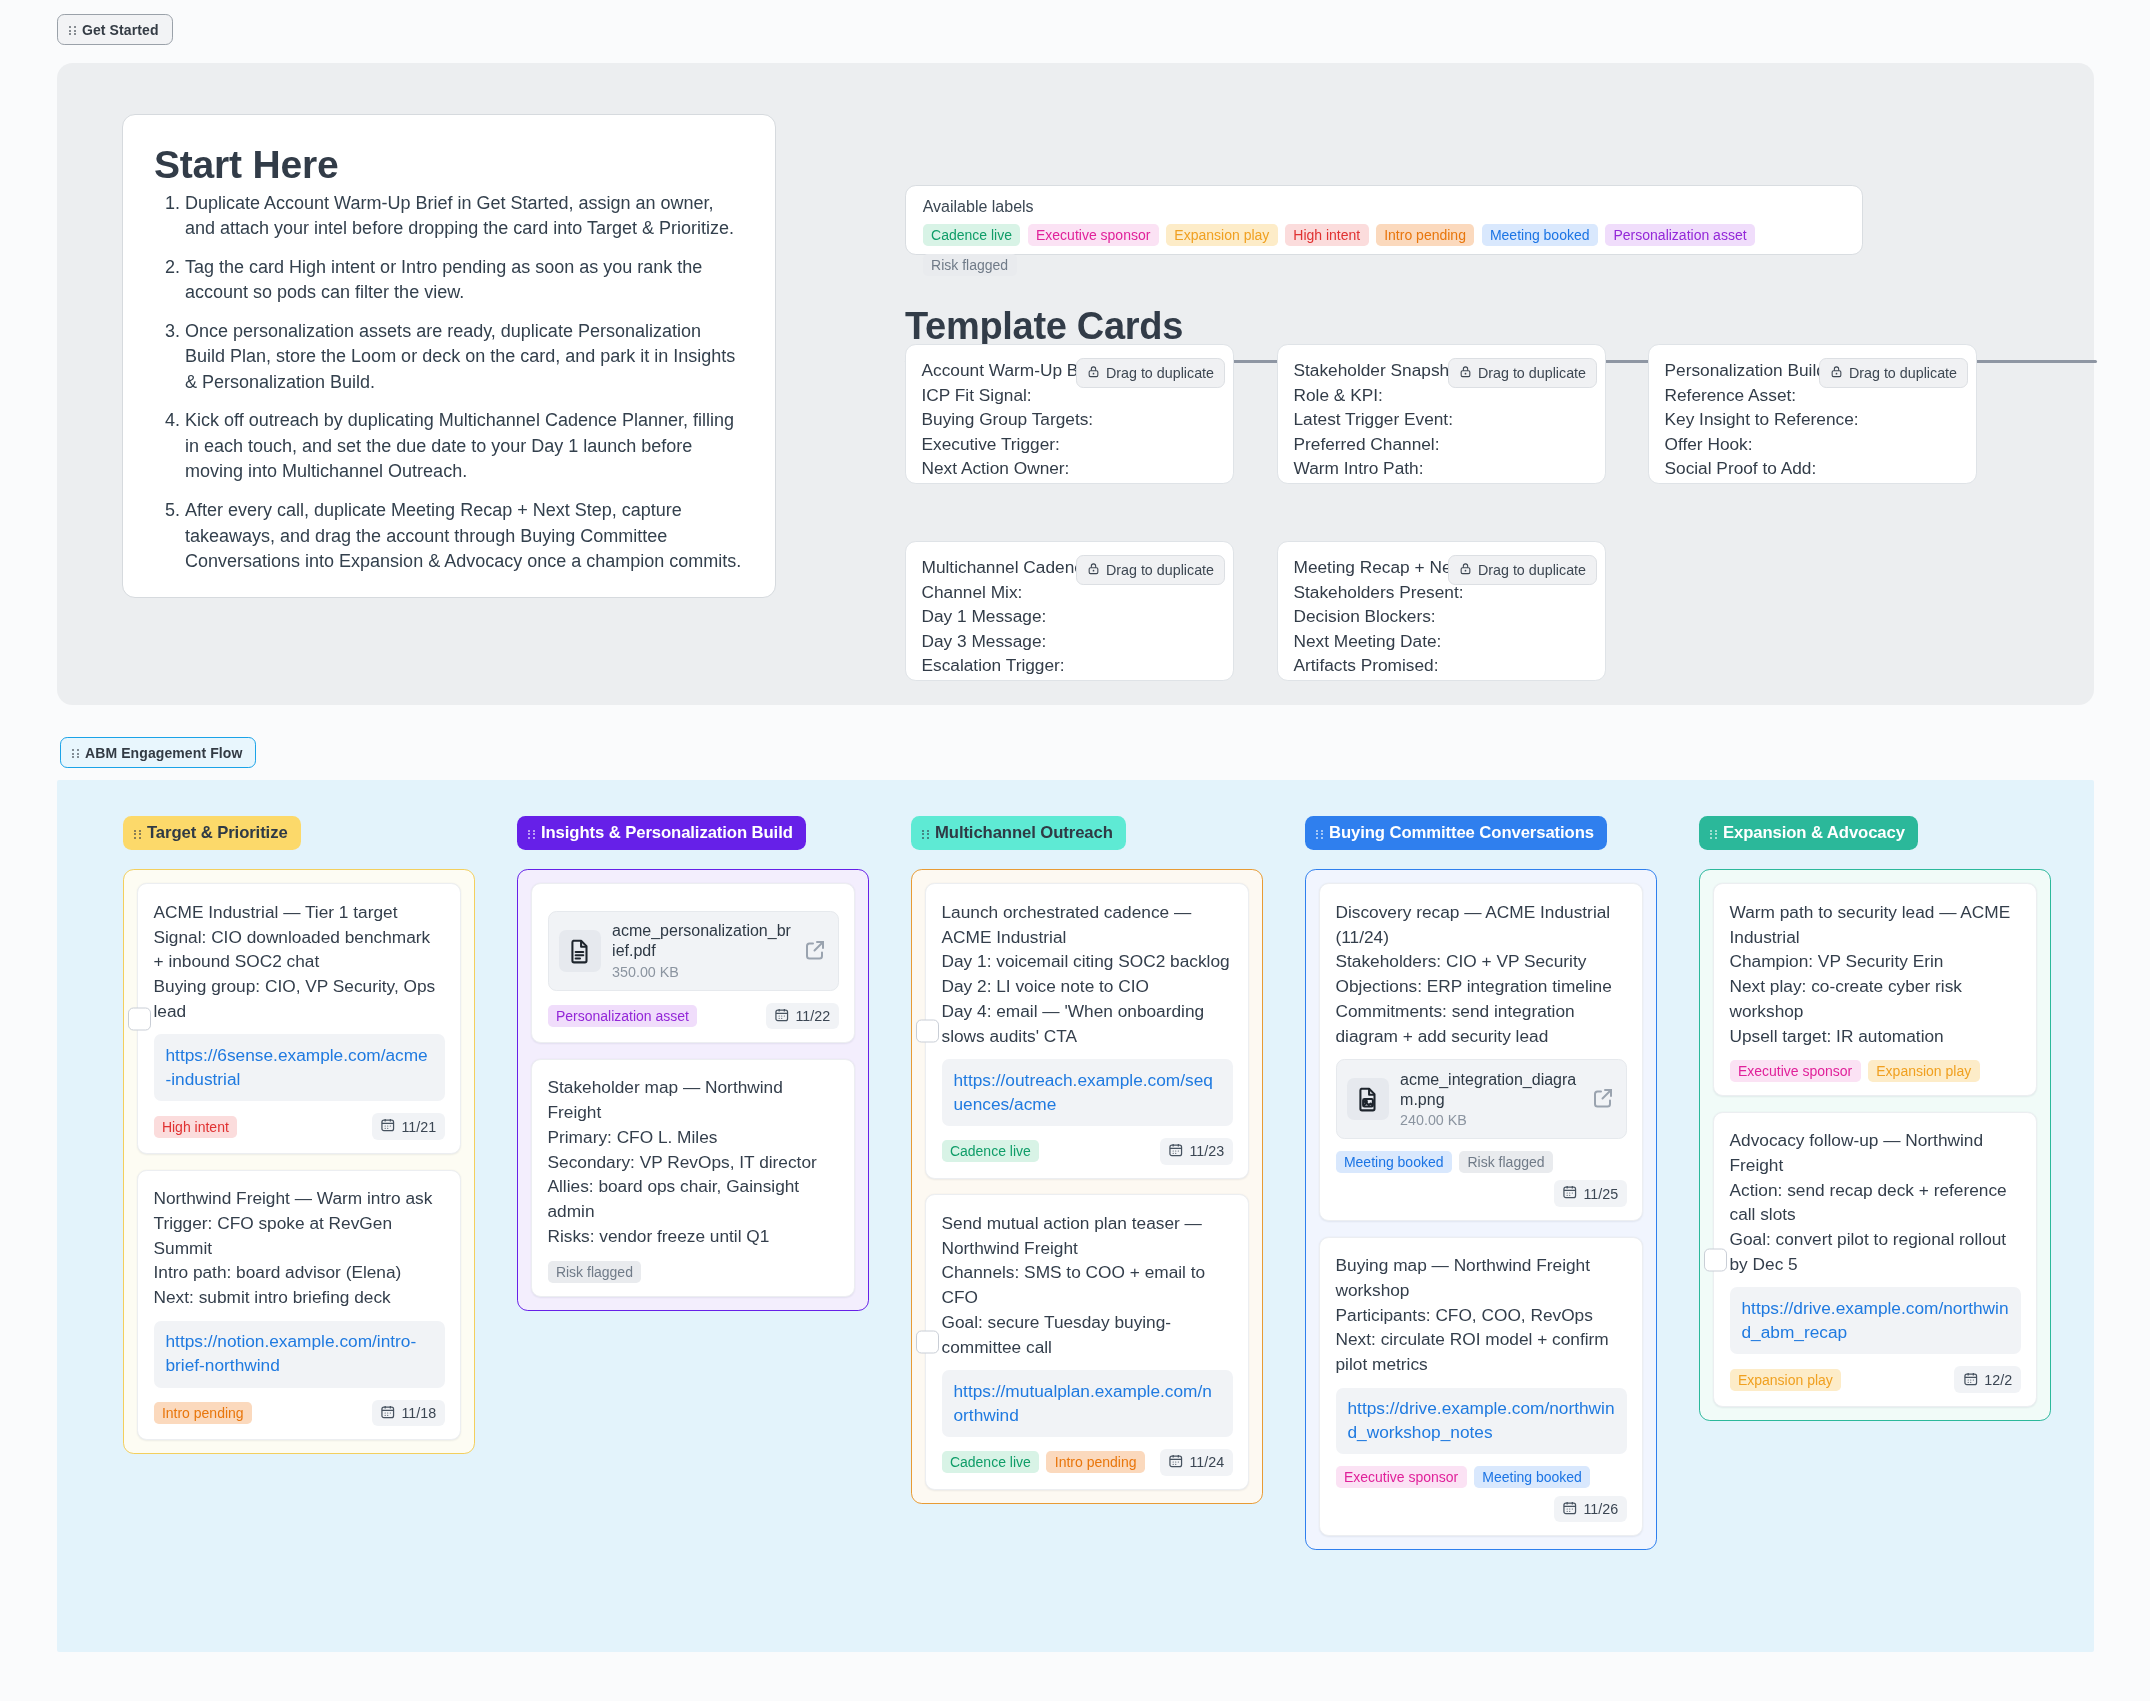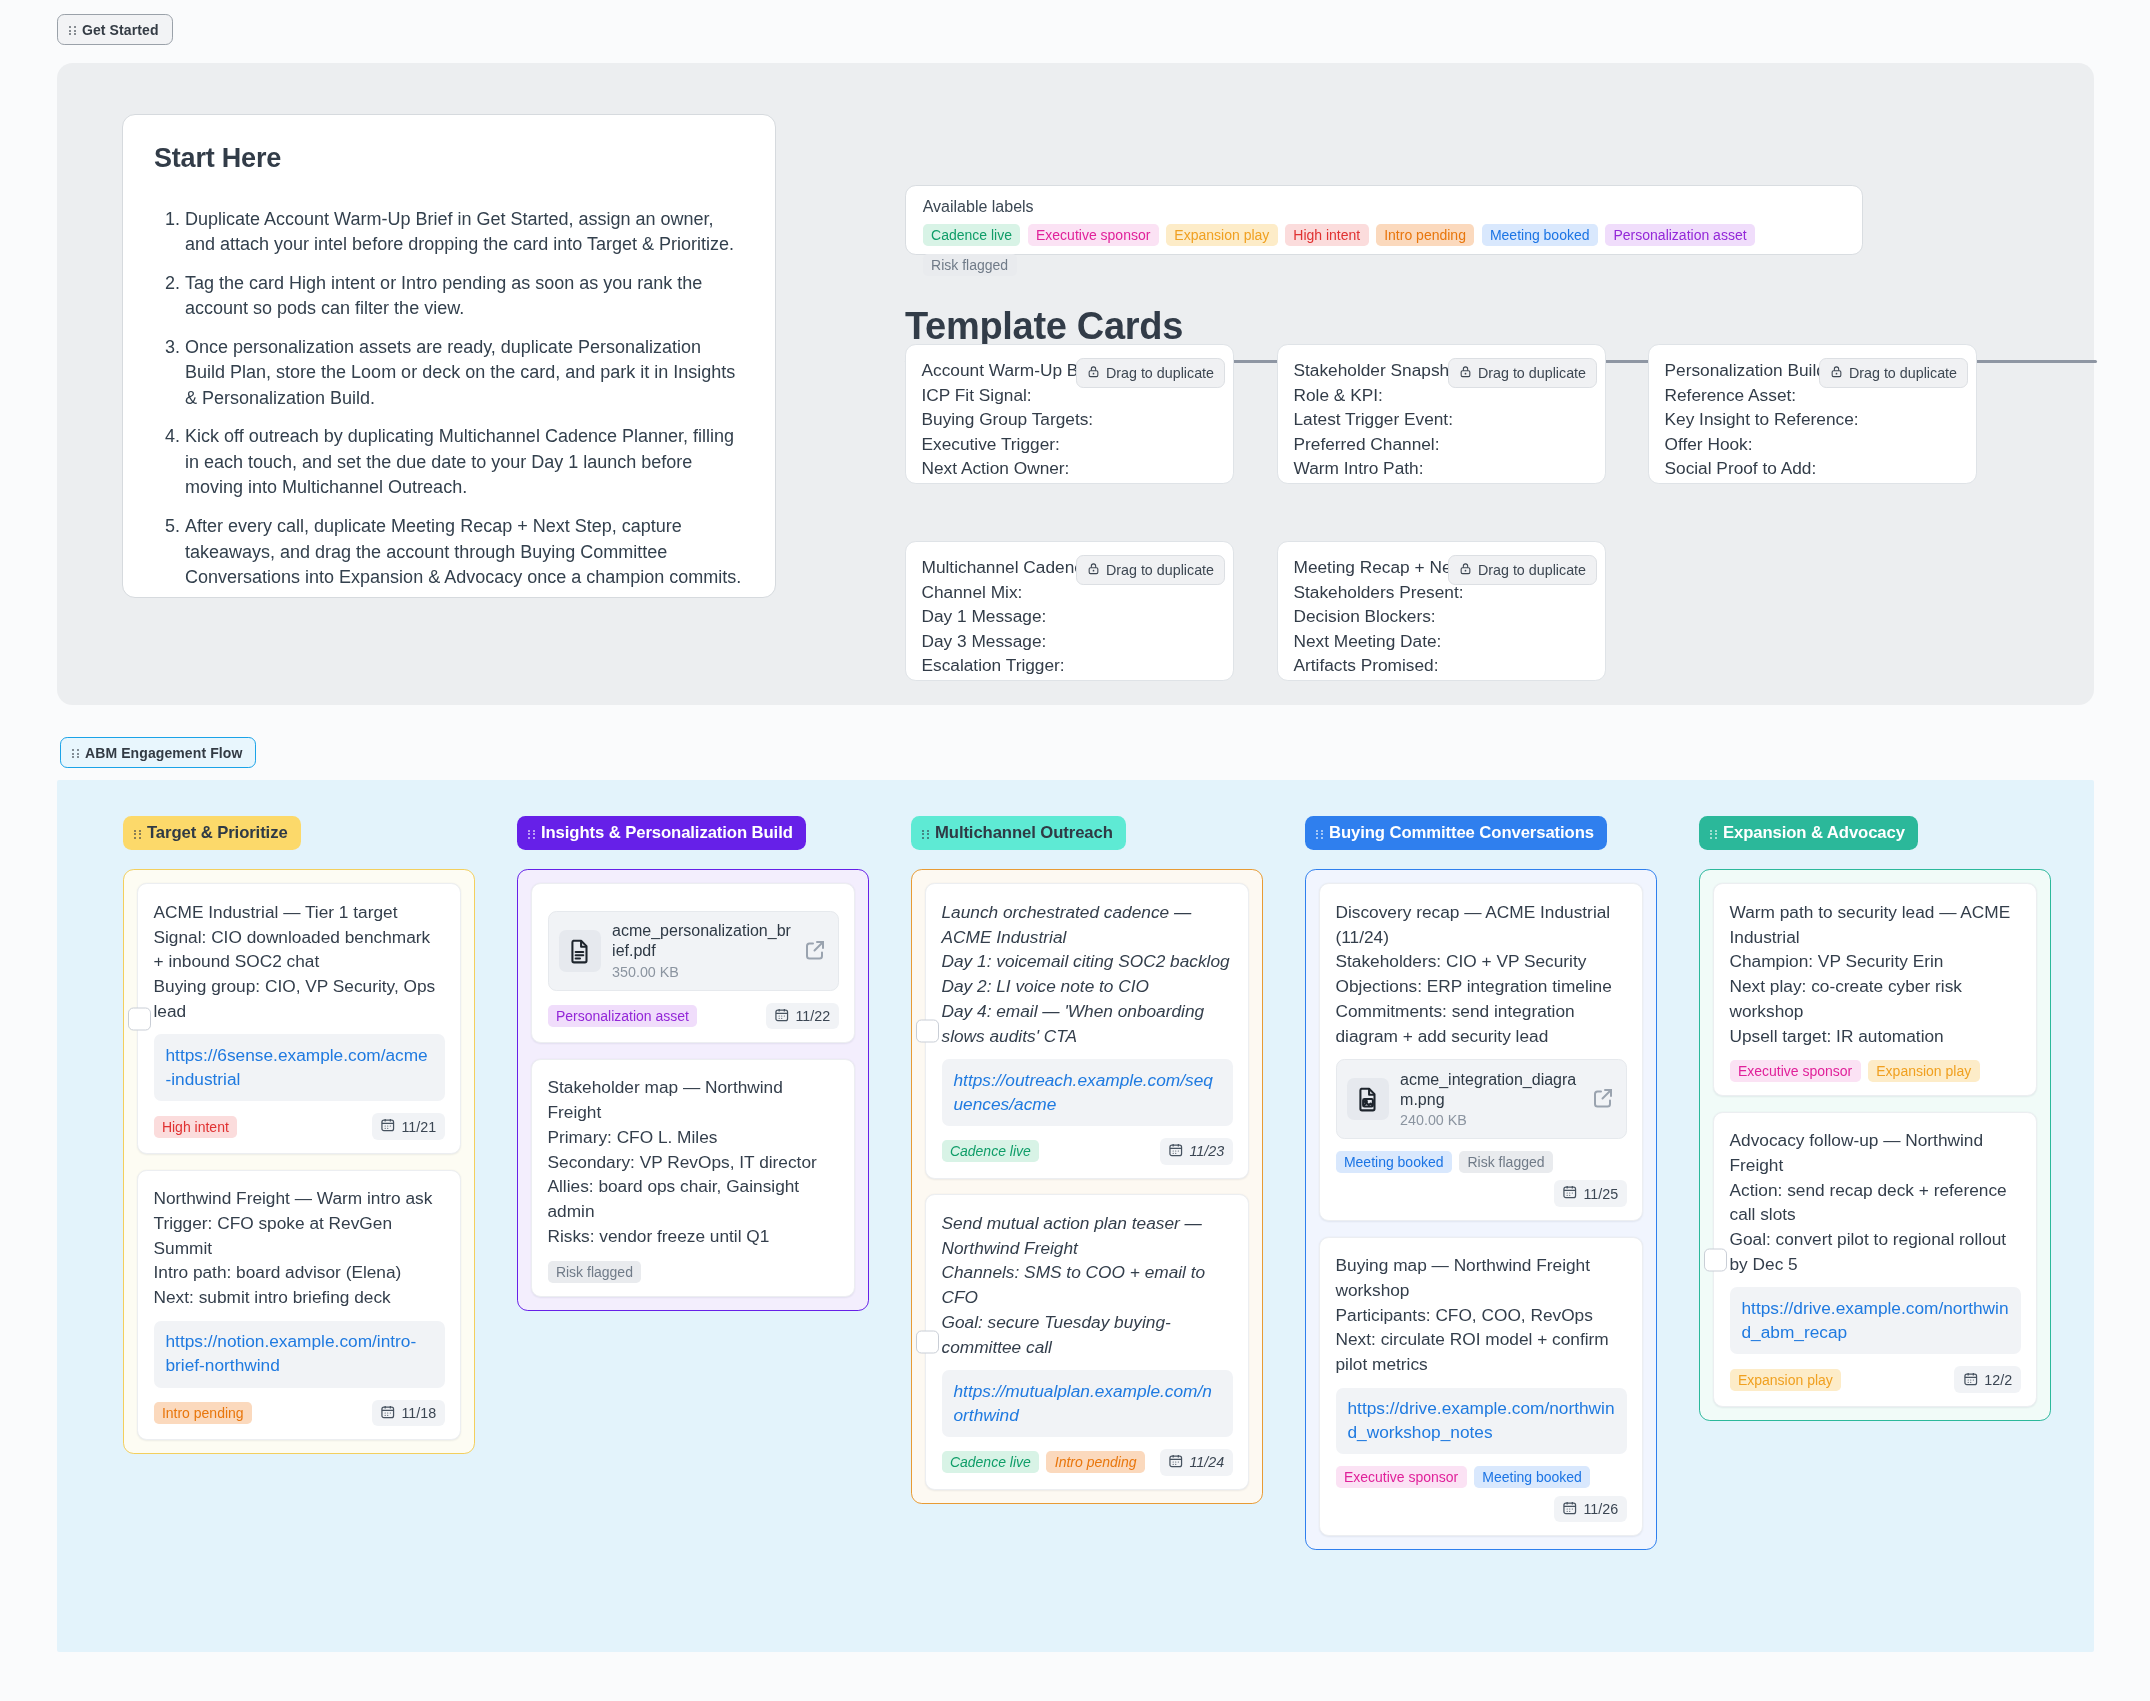--- a/index.html
+++ b/index.html
@@ -46,21 +46,21 @@
   #get-started-panel {
     position:absolute; left:57px; top:63px; width:2037px; height:642px;
     background:#eceef0; border-radius:15.5px;
   }
   #start-here-card {
     position:absolute; left:65px; top:51px; width:654px; height:484px;
     background:#fff; border:1.5px solid #d6dade; border-radius:13px;
     padding:27.5px 31px 0 31px;
   }
   #start-here-title {
-    font-size:27px; font-weight:700; color:#323c48; margin:0 0 33px 0;
+    font-size:39px; font-weight:700; color:#323c48; margin:0 0 4px 0;
     letter-spacing:-0.2px;
   }
   #start-here-list { margin:0; padding-left:31px; }
   #start-here-list li {
     font-size:18px; line-height:1.42; margin-bottom:13px; color:#33404d;
   }
   #start-here-list li::marker { color:#33404d; }
 
   
   #labels-box {
@@ -404,21 +404,21 @@
       <div class="column"><div class="col-head" style="background: #5eead4; color: rgb(47, 58, 69);">
           <span class="drag-dots">
             <i></i>
             <i></i>
             <i></i>
             <i></i>
             <i></i>
             <i></i>
           </span>
           <span>Multichannel Outreach</span>
-        </div><div class="col-body" style="background: rgb(253, 249, 242); border-color: rgb(232, 155, 52); font-style: italic;">
+        </div><div class="col-body" style="background: rgb(253, 249, 242); border-color: rgb(232, 155, 52);">
           <div class="card">
             <span class="card-check"></span>
             <div class="card-text" style="white-space: pre-line;">Launch orchestrated cadence — ACME Industrial
 Day 1: voicemail citing SOC2 backlog
 Day 2: LI voice note to CIO
 Day 4: email — 'When onboarding slows audits' CTA</div>
             <a class="link-chip" style="display: block; text-decoration: none;">https://outreach.example.com/sequences/acme</a>
             <div class="card-foot">
               <span class="label-chip" style="background: rgb(216, 243, 230); color: rgb(15, 157, 104);">Cadence live</span>
               <span class="date-badge">

